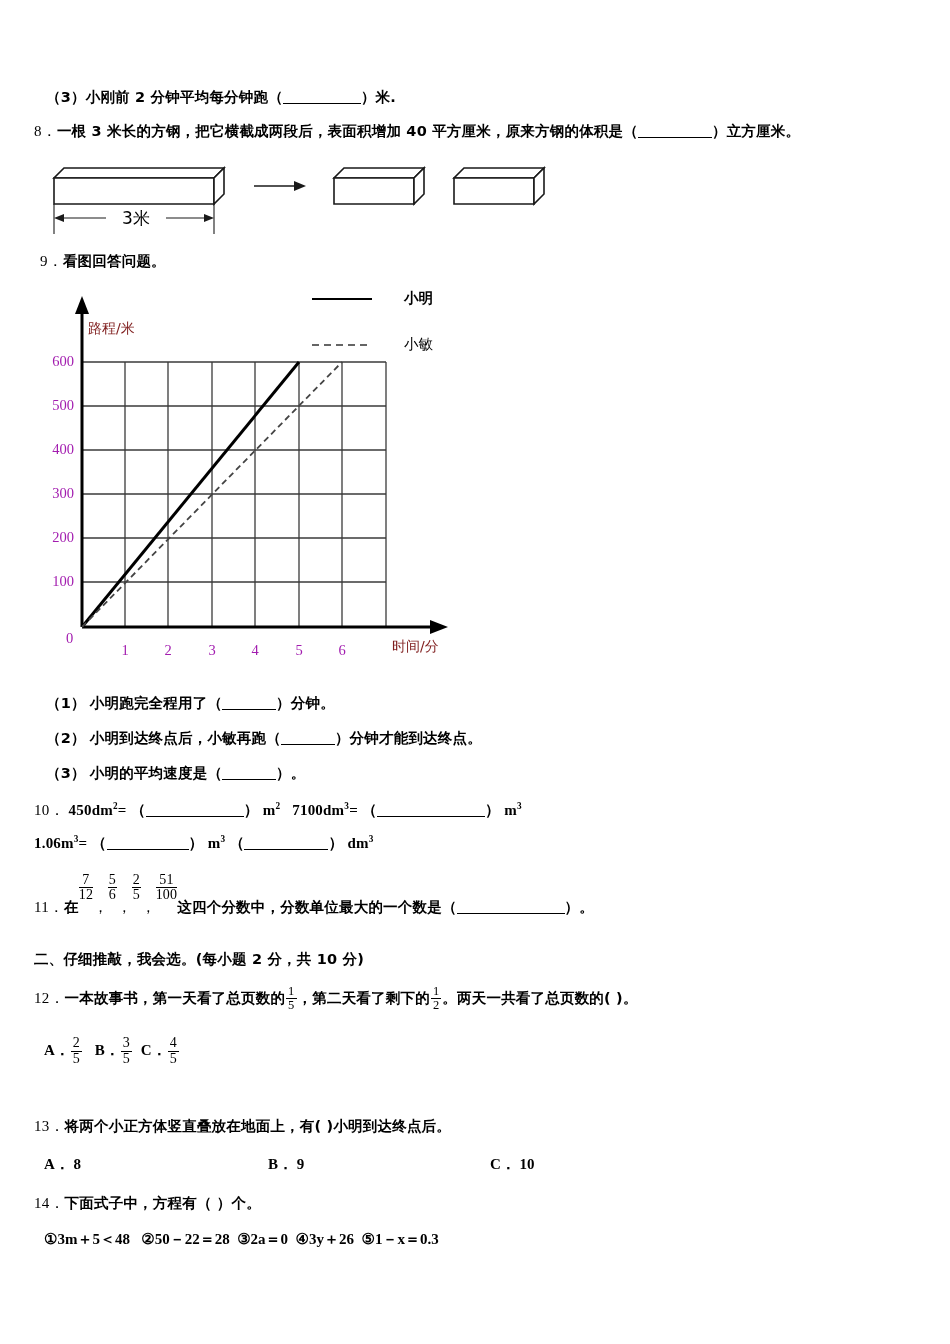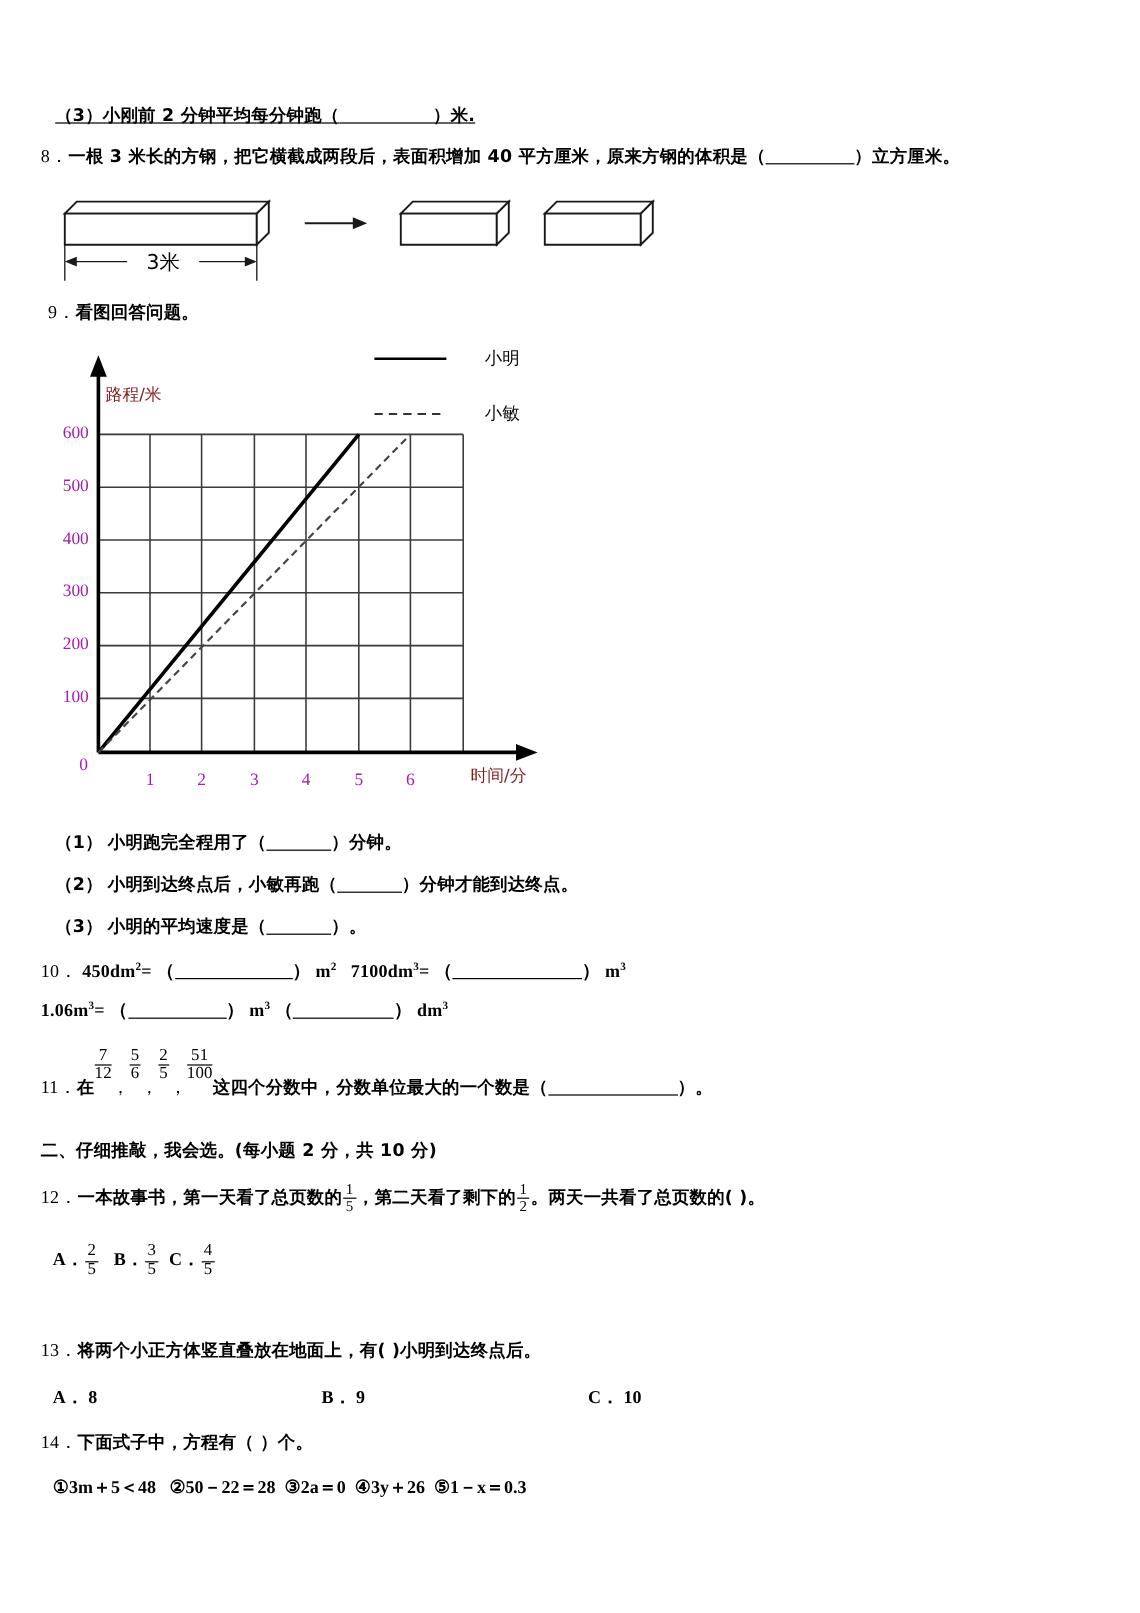--- a/index.html
+++ b/index.html
@@ -124,21 +124,21 @@
   .tick.y { text-align: right; width: 34px; }
   .tick.x { text-align: center; width: 18px; }
 
   .opt-row { position: absolute; white-space: nowrap; }
 </style>
 </head>
 <body>
 
 <div class="page">
 
-  <div class="line" style="left:46px; top:88px;text-decoration:underline;">
+  <div class="line" style="left:46px; top:88px;">
     <span class="cn">（3）</span><span class="cn">小刚前 2 分钟平均每分钟跑（</span><span class="blank" style="width:78px;"></span><span class="cn">）米.</span>
   </div>
 
   <div class="line" style="left:34px; top:122px;">
     <span class="qnum">8．</span><span class="cn">一根 3 米长的方钢，把它横截成两段后，表面积增加 40 平方厘米，原来方钢的体积是（</span><span class="blank" style="width:74px;"></span><span class="cn">）立方厘米。</span>
   </div>
 
   <div id="steel-figure">
     <svg width="540" height="78" viewBox="0 0 540 78">
 
@@ -212,21 +212,21 @@
 
       <line x1="42" y1="345" x2="395" y2="345" stroke="#000000" stroke-width="3"></line>
       <polygon points="408,345 390,338 390,352" fill="#000000"></polygon>
 
       <line x1="42" y1="345" x2="259" y2="80" stroke="#000000" stroke-width="3"></line>
 
       <line x1="42" y1="345" x2="302" y2="80" stroke="#444444" stroke-width="1.8" stroke-dasharray="6,4"></line>
     </svg>
 
     
-    <div class="legend-label" style="left:364px; top:7px;">小明</div>
+    <div class="legend-label" style="left:364px; top:7px;font-weight:bold;">小明</div>
     <div class="legend-label" style="left:364px; top:53px;">小敏</div>
 
     
     <div class="axis-label" style="left:48px; top:38px;">路程/米</div>
     
     <div class="axis-label" style="left:352px; top:356px;">时间/分</div>
 
     
     <div class="tick y" style="left:0px;  top:71px;">600</div>
     <div class="tick y" style="left:0px;  top:115px;">500</div>

